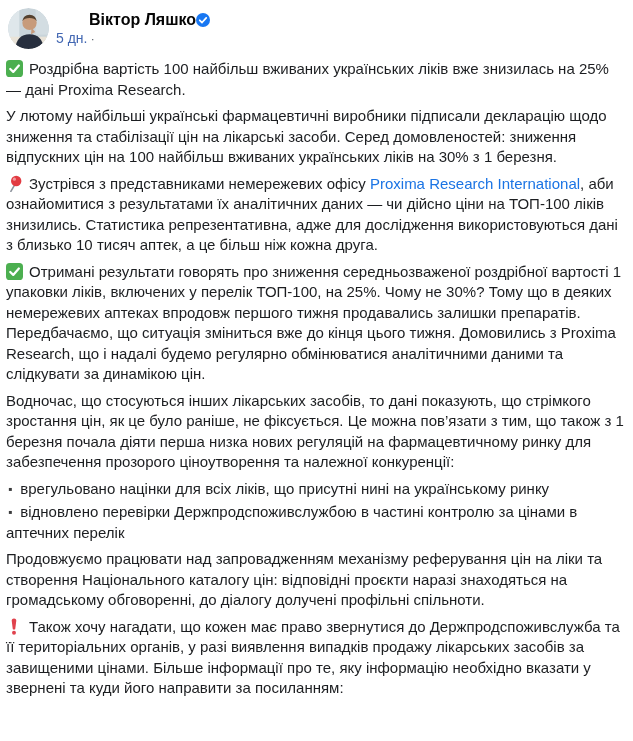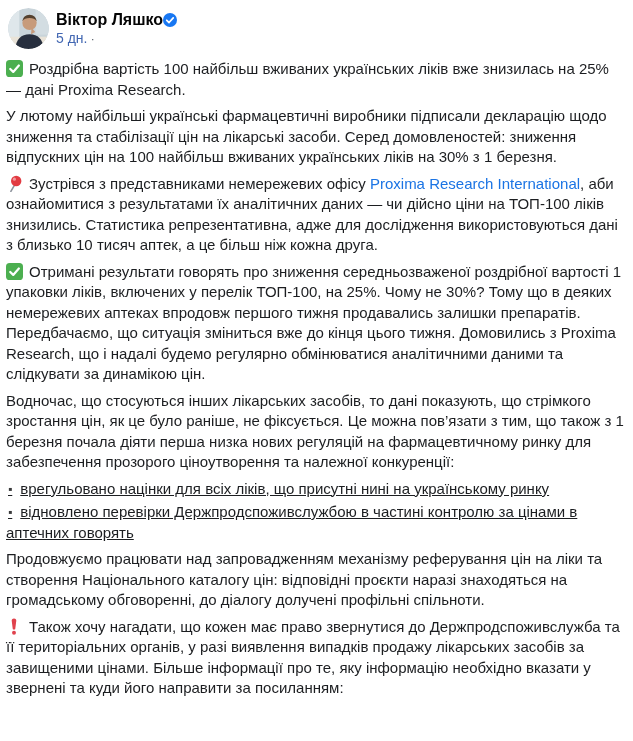--- a/index.html
+++ b/index.html
@@ -24,21 +24,21 @@
   }
   .avatar {
     width: 41px; height: 41px;
     border-radius: 50%;
     overflow: hidden;
     flex: 0 0 41px;
     cursor: pointer;
   }
   .avatar svg { display: block; width: 41px; height: 41px; }
   .header-info { margin-left: 7px; padding-top: 2px; }
-  .author-row { display: flex; align-items: center; gap: 0; }
+  .author-row { display: flex; align-items: center; gap: 0; margin-left: 33px; }
   .author-name {
     font-size: 16px;
     font-weight: 700;
     color: #050505;
     line-height: 19px;
     cursor: pointer;
   }
   .verified { width: 14px; height: 14px; display: inline-block; }
   .verified svg { display: block; width: 14px; height: 14px; }
   .meta-row {
@@ -63,21 +63,21 @@
     text-decoration: none;
     cursor: pointer;
   }
   .bullet-line { margin: 0 0 3px 0; }
   .bullet-line .bullet-glyph {
     color: #3a3b3c;
     font-size: 12px;
     margin: 0 8px 0 2px;
     vertical-align: 1px;
   }
-  .bullets-block { margin: 0 0 6px 0; text-decoration: underline; }
+  .bullets-block { margin: 0 0 6px 0; }
 
   
   .emoji {
     display: inline-block;
     width: 17px; height: 17px;
     vertical-align: -3px;
     margin-right: 6px;
   }
   .emoji svg { display: block; width: 17px; height: 17px; }
   .emoji.excl { width: 10px; margin-left: 3px; margin-right: 10px; }
@@ -161,21 +161,21 @@
 
     <p>
       <span>Водночас, що стосуються інших лікарських засобів, то дані показують, що стрімкого зростання цін, як це було раніше, не фіксується. Це можна пов’язати з тим, що також з 1 березня почала діяти перша низка нових регуляцій на фармацевтичному ринку для забезпечення прозорого ціноутворення та належної конкуренції:</span>
     </p>
 
     <div class="bullets-block">
       <div class="bullet-line">
         <span class="bullet-glyph">▪</span><span>врегульовано націнки для всіх ліків, що присутні нині на українському ринку</span>
       </div>
       <div class="bullet-line">
-        <span class="bullet-glyph">▪</span><span>відновлено перевірки Держпродспоживслужбою в частині контролю за цінами в аптечних говорять</span>
+        <span class="bullet-glyph">▪</span><span>відновлено перевірки Держпродспоживслужбою в частині контролю за цінами в аптечних перелік</span>
       </div>
     </div>
 
     <p>
       <span>Продовжуємо працювати над запровадженням механізму реферування цін на ліки та створення Національного каталогу цін: відповідні проєкти наразі знаходяться на громадському обговоренні, до діалогу долучені профільні спільноти.</span>
     </p>
 
     <p>
       <span class="emoji excl">
         <svg viewBox="0 0 8 16">

